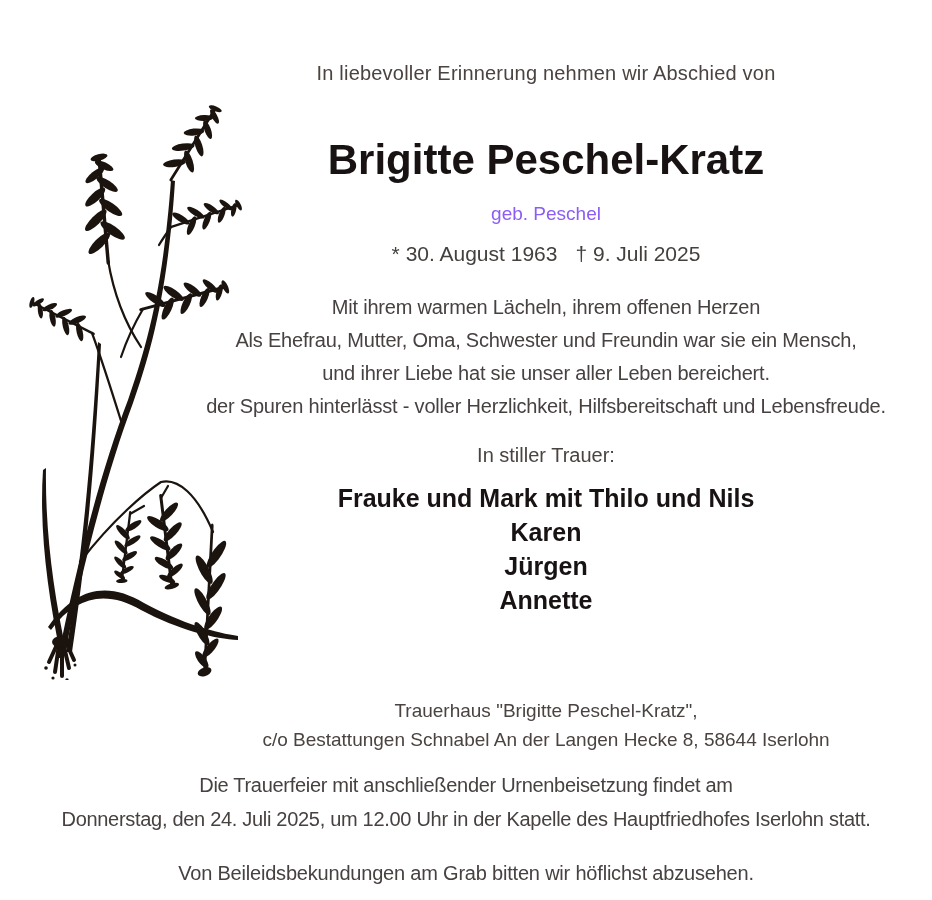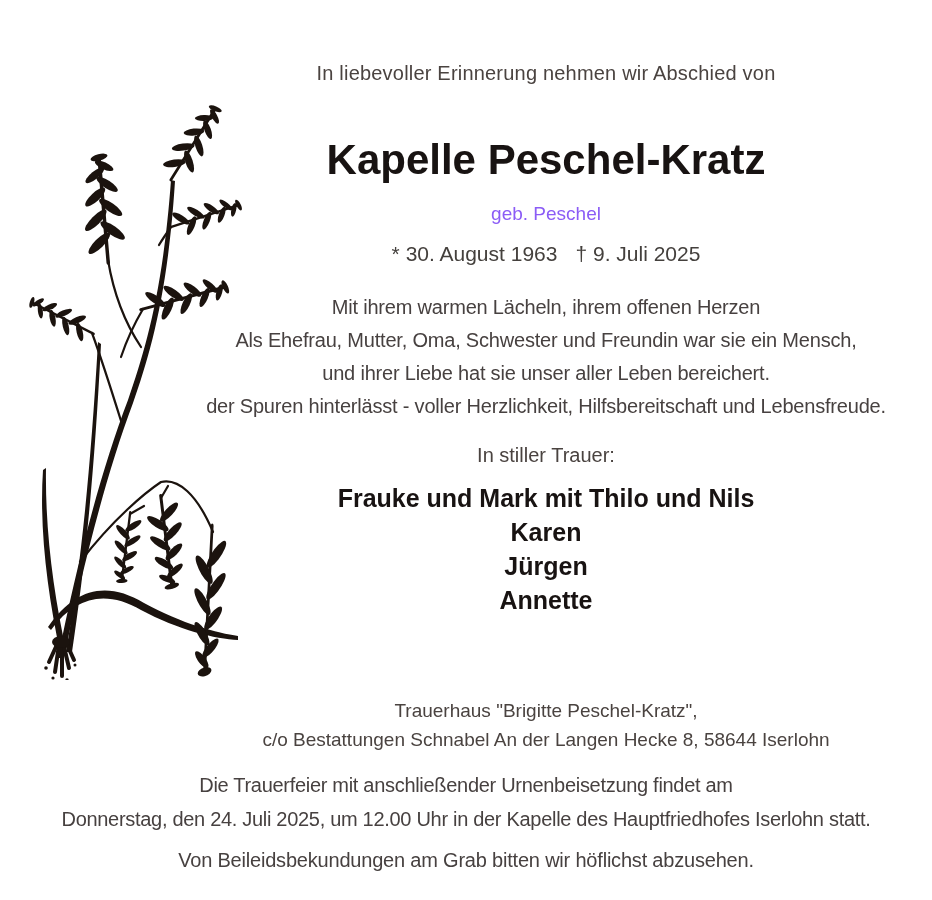--- a/index.html
+++ b/index.html
@@ -22,21 +22,21 @@
   .maiden{position:absolute;left:0;right:0;top:203px;font-size:19px;color:#8b5cf6;}
   .dates{position:absolute;left:0;right:0;top:242px;font-size:21px;color:#44403d;}
   .dates .death-part{margin-left:18px;}
   .tribute{position:absolute;left:0;right:0;top:291px;font-size:20px;line-height:33px;letter-spacing:-.2px;color:#474140;}
   .mourning-label{position:absolute;left:0;right:0;top:444px;font-size:20px;color:#4a4340;}
   .mourners{position:absolute;left:0;right:0;top:481px;font-size:25px;line-height:34px;font-weight:bold;color:#181312;}
   .home{position:absolute;left:0;right:0;top:696px;font-size:19px;line-height:29px;color:#4a4340;}
 
   
   .bottom{position:absolute;left:0;right:0;top:0;text-align:center;}
-  .bottom p{margin:3px;padding:0;}
+  .bottom p{margin:16px;padding:0;}
   .ceremony{position:absolute;left:0;right:0;top:768px;font-size:20px;line-height:34px;letter-spacing:-.3px;color:#474140;}
   .condolence{position:absolute;left:0;right:0;top:846px;font-size:20px;letter-spacing:-.2px;color:#474140;}
 </style>
 </head>
 <body>
 
 <div class="page">
 
   <svg class="plant" viewBox="0 0 232 590" xmlns="http://www.w3.org/2000/svg" xmlns:xlink="http://www.w3.org/1999/xlink" aria-hidden="true">
     <defs>
@@ -93,21 +93,21 @@
       <circle cx="24" cy="578" r="1.8"></circle>
       <circle cx="31" cy="588" r="1.6"></circle>
       <circle cx="45" cy="590" r="1.7"></circle>
       <circle cx="53" cy="575" r="1.5"></circle>
     </g>
   </svg>
 
   <div class="content">
     <p class="intro">In liebevoller Erinnerung nehmen wir Abschied von</p>
 
-    <h1 class="name">Kapelle Peschel-Kratz</h1>
+    <h1 class="name">Brigitte Peschel-Kratz</h1>
 
     <p class="maiden">geb. Peschel</p>
 
     <p class="dates"><span><span>*</span> <span>30. August 1963</span></span><span class="death-part"><span>†</span> <span>9. Juli 2025</span></span></p>
 
     <div class="tribute">
       <div>Mit ihrem warmen Lächeln, ihrem offenen Herzen</div>
       <div>Als Ehefrau, Mutter, Oma, Schwester und Freundin war sie ein Mensch,</div>
       <div>und ihrer Liebe hat sie unser aller Leben bereichert.</div>
       <div>der Spuren hinterlässt - voller Herzlichkeit, Hilfsbereitschaft und Lebensfreude.</div>

